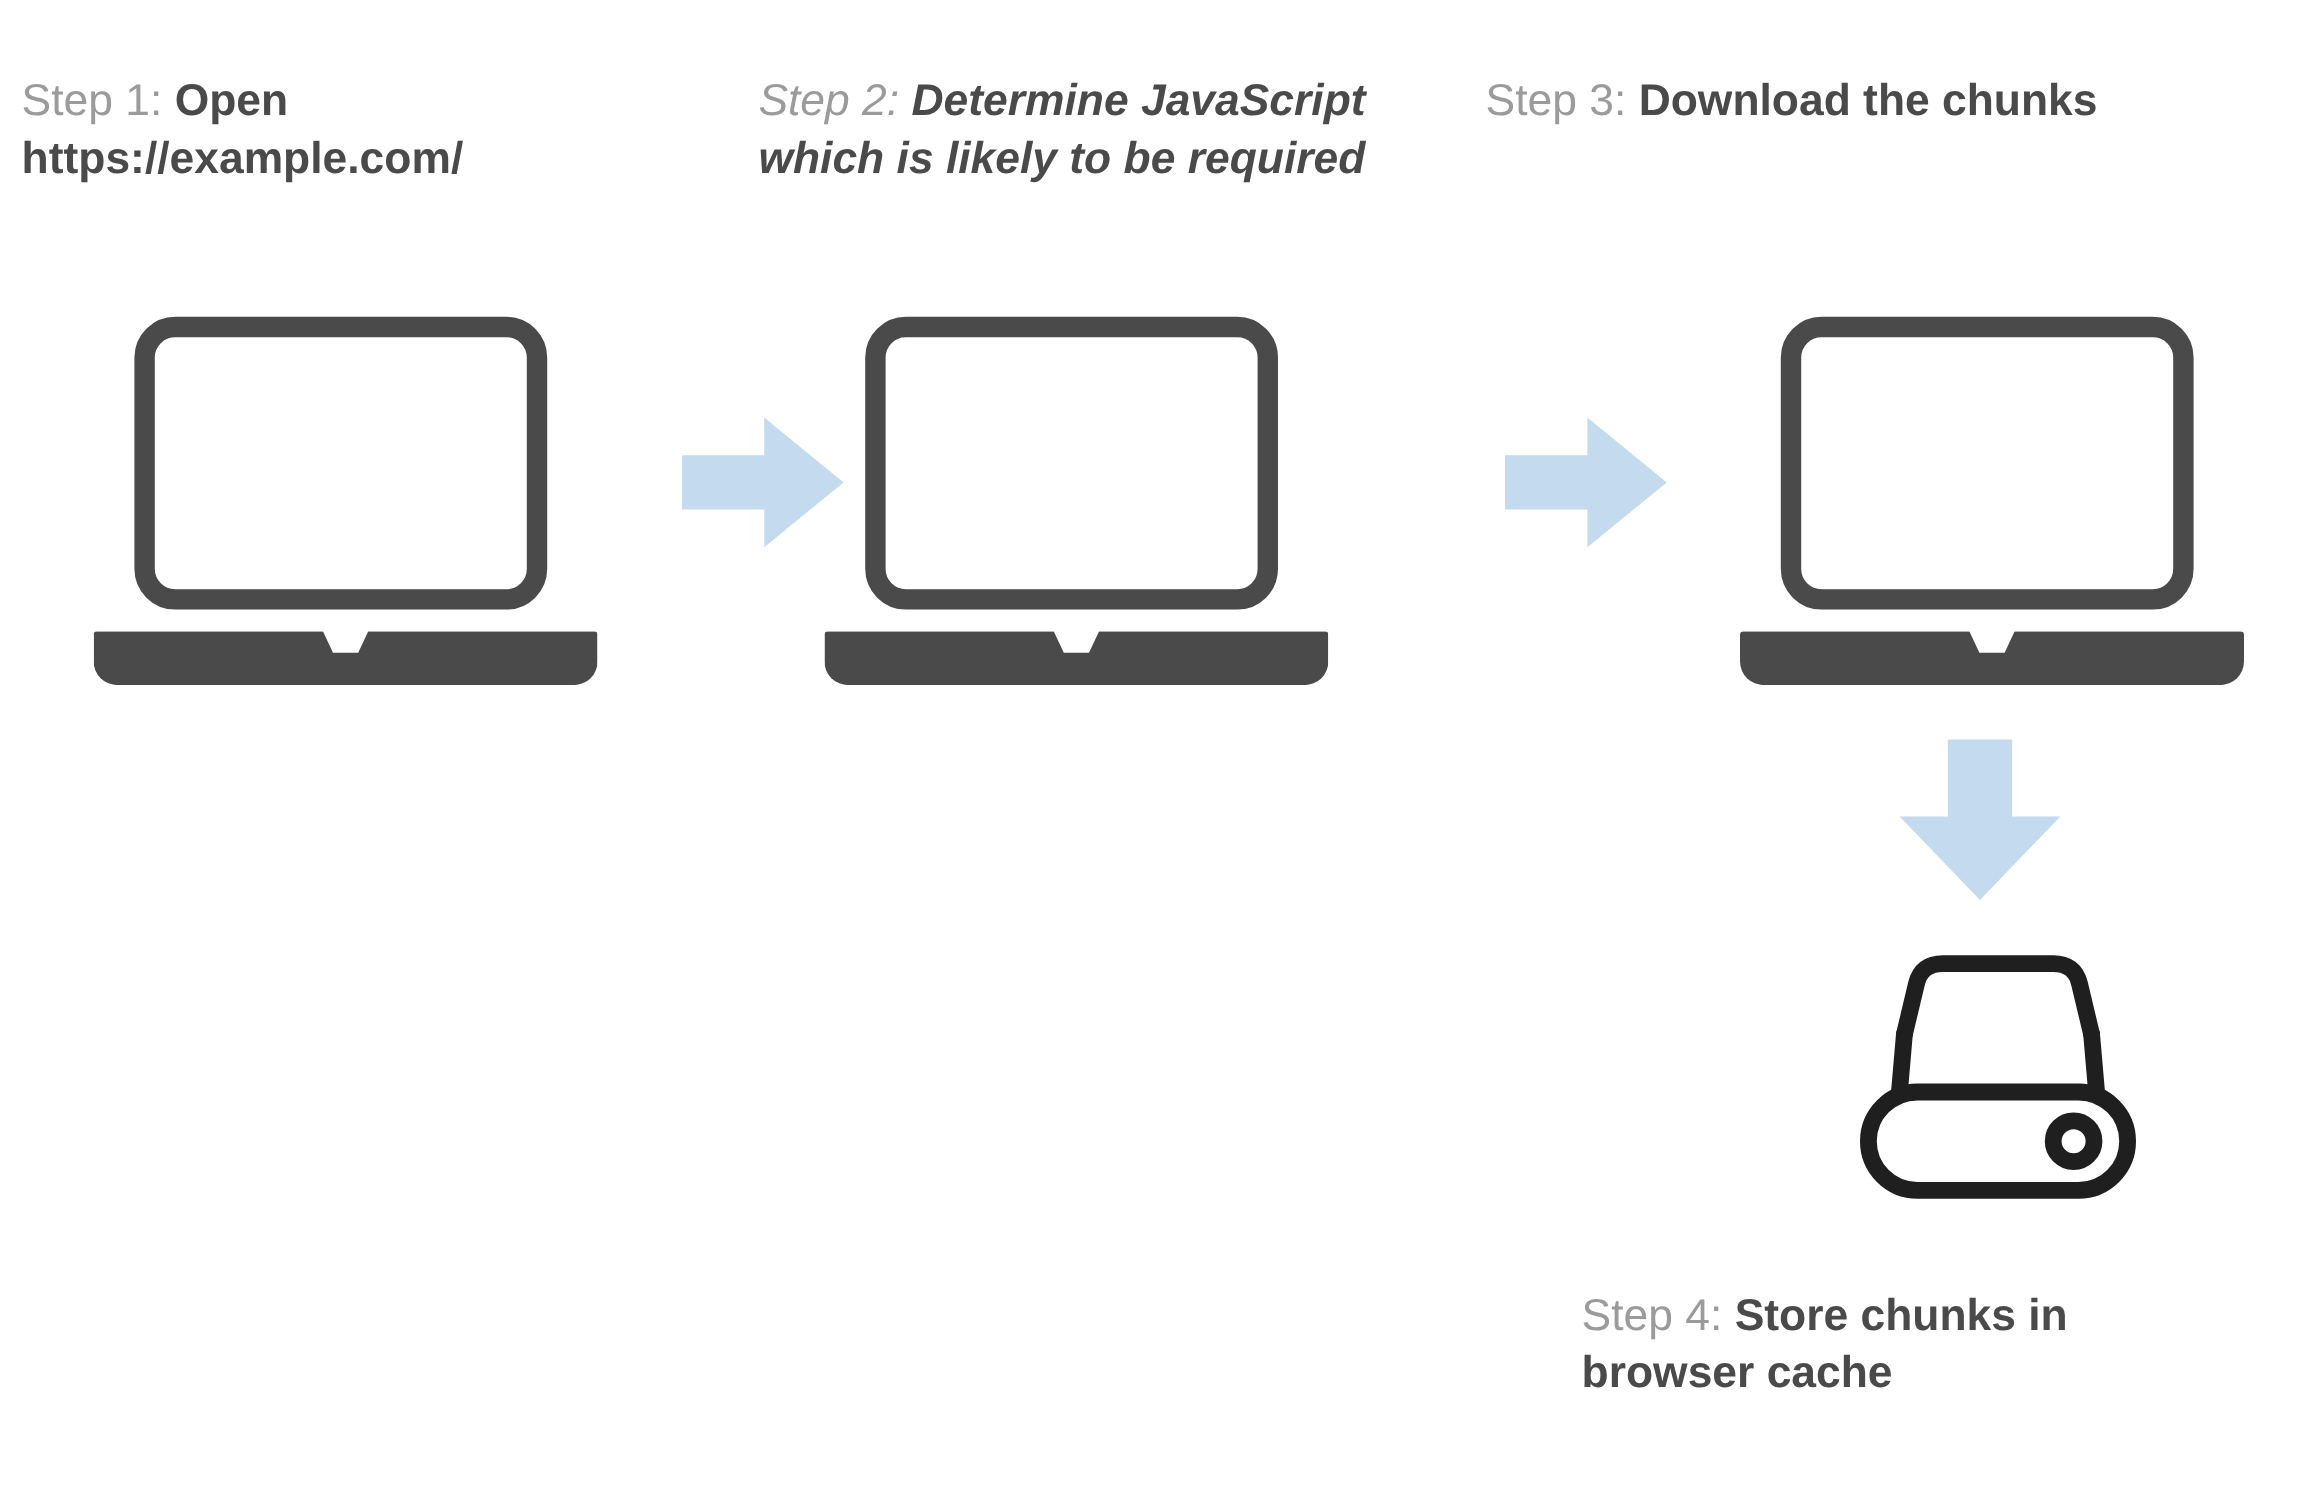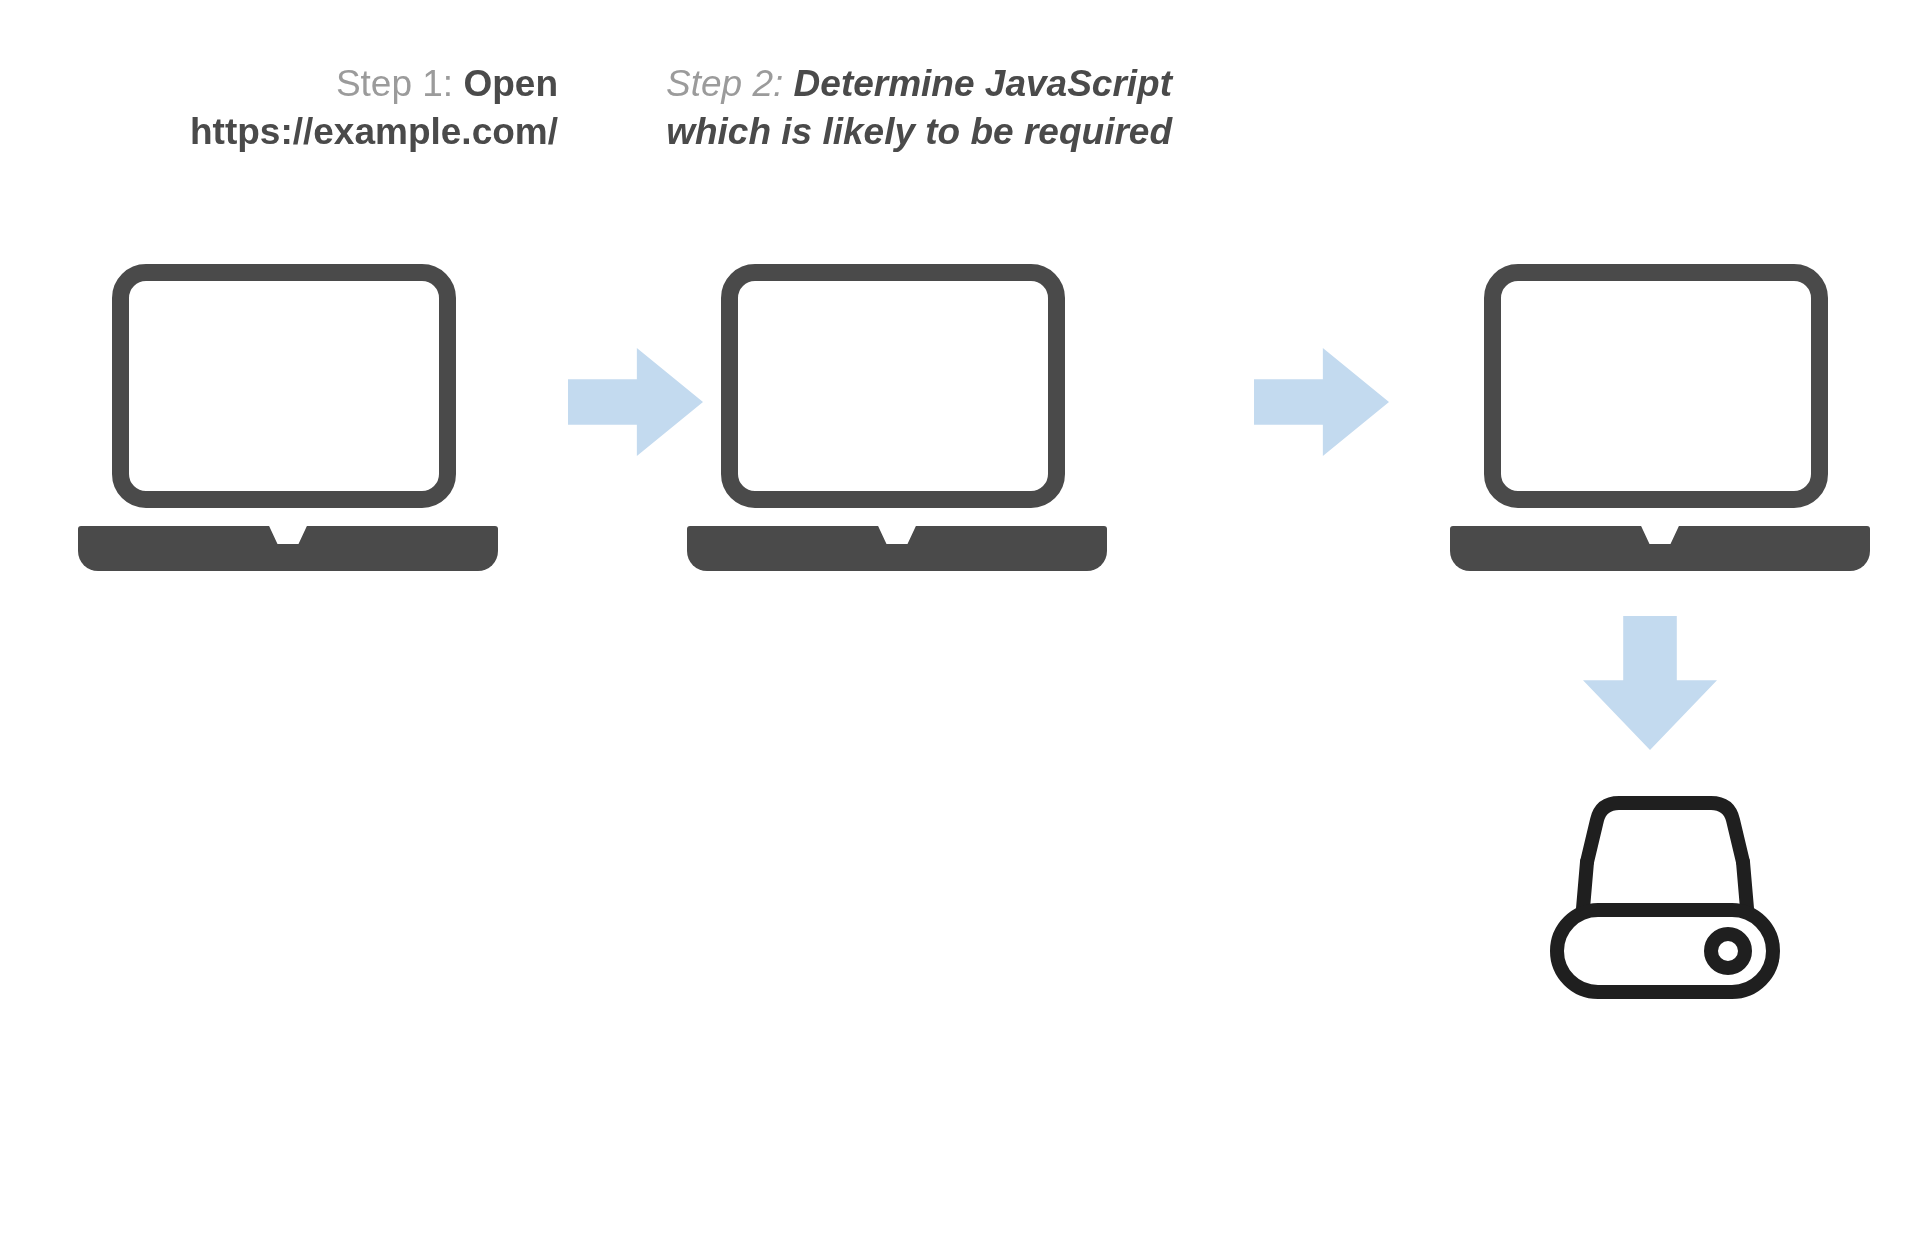--- a/index.html
+++ b/index.html
@@ -15,21 +15,21 @@
     position: relative;
     width: 1916px;
     height: 1238px;
     background: #ffffff;
     overflow: hidden;
   }
 
   
   .step-caption {
     position: absolute;
-    text-align: right;
+    text-align: left;
     line-height: 1.30;
     font-size: 37px;
     color: #4a4a4a;
   }
   .step-caption .step-label {
     color: #9b9b9b;
     font-weight: 400;
   }
   .step-caption .step-title {
     color: #4a4a4a;
@@ -131,20 +131,24 @@
     <span class="step-title">Determine JavaScript which is likely to be required</span>
   </div>
 
   <div class="laptop" id="laptop-2">
     <div class="lid"></div>
     <div class="base"></div>
   </div>
 
   <div class="arrow-right" id="arrow-2"></div>
 
+  <div class="step-caption" id="caption-3">
+    <span class="step-label">Step 3:</span>
+    <span class="step-title">Download the chunks</span>
+  </div>
 
   <div class="laptop" id="laptop-3">
     <div class="lid"></div>
     <div class="base"></div>
   </div>
 
   <div class="arrow-down" id="arrow-3"></div>
 
   <div id="harddrive">
     <svg viewBox="0 0 250 215" xmlns="http://www.w3.org/2000/svg">
@@ -152,14 +156,18 @@
       <path d="M 47 72 L 57 30 Q 61 13 79 13 L 171 13 Q 189 13 193 30 L 203 72" fill="none" stroke="#1f1f1f" stroke-width="14" stroke-linecap="round" stroke-linejoin="round"></path>
 
       <path d="M 47 72 L 42 130 M 203 72 L 208 130" fill="none" stroke="#1f1f1f" stroke-width="14" stroke-linecap="round"></path>
 
       <rect x="17" y="120" width="216" height="82" rx="41" ry="41" fill="#ffffff" stroke="#1f1f1f" stroke-width="14"></rect>
 
       <circle cx="188" cy="161" r="17" fill="none" stroke="#1f1f1f" stroke-width="14"></circle>
     </svg>
   </div>
 
+  <div class="step-caption" id="caption-4">
+    <span class="step-label">Step 4:</span>
+    <span class="step-title">Store chunks in browser cache</span>
+  </div>
 
 </div>
 
 </body></html>

